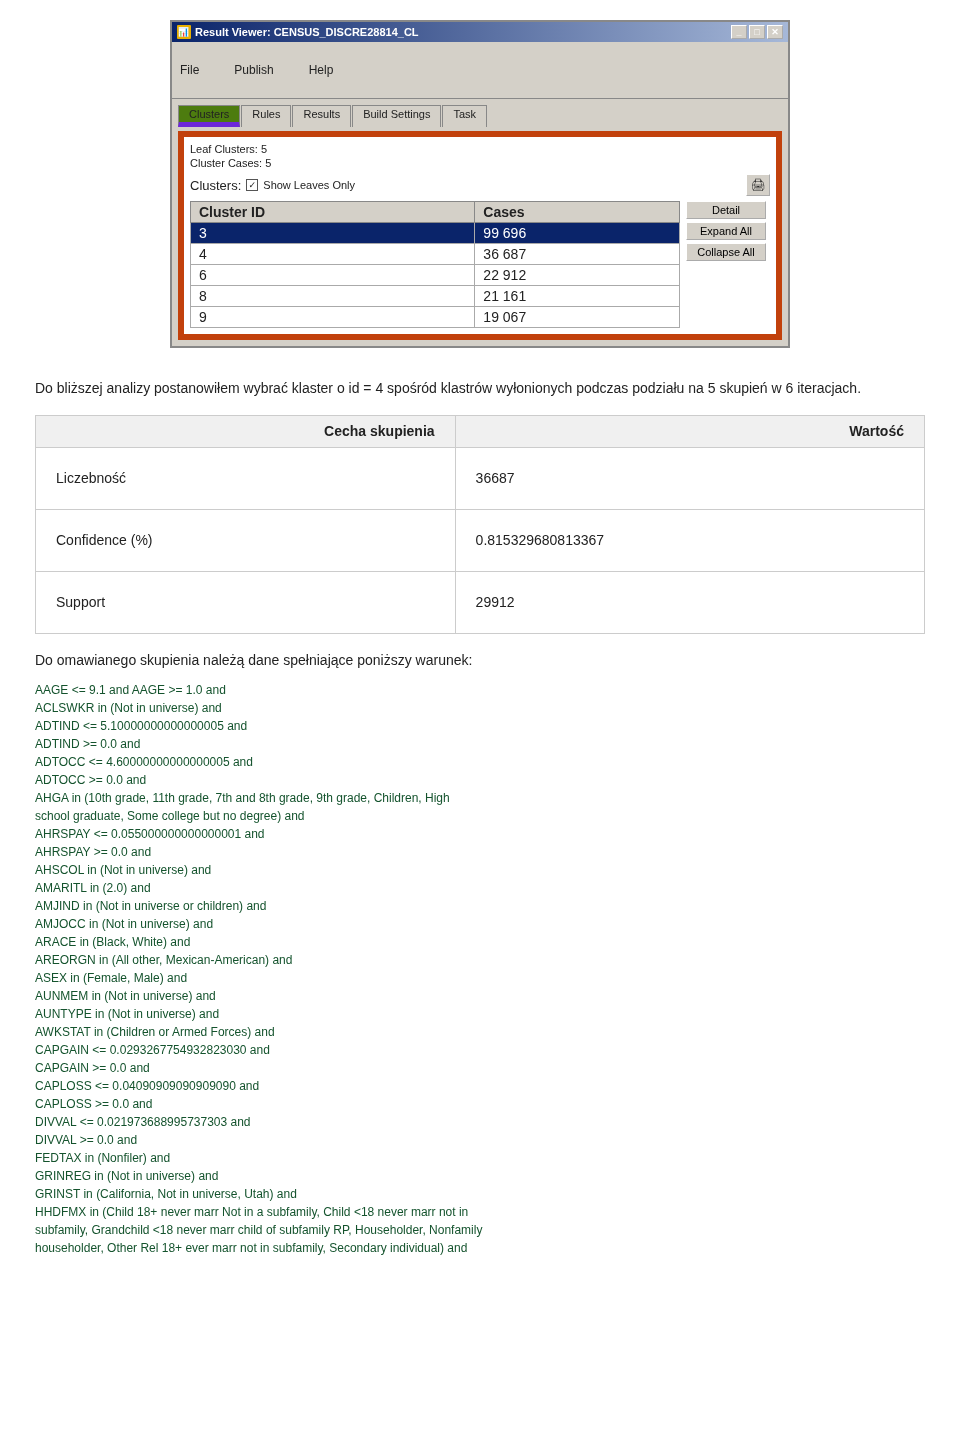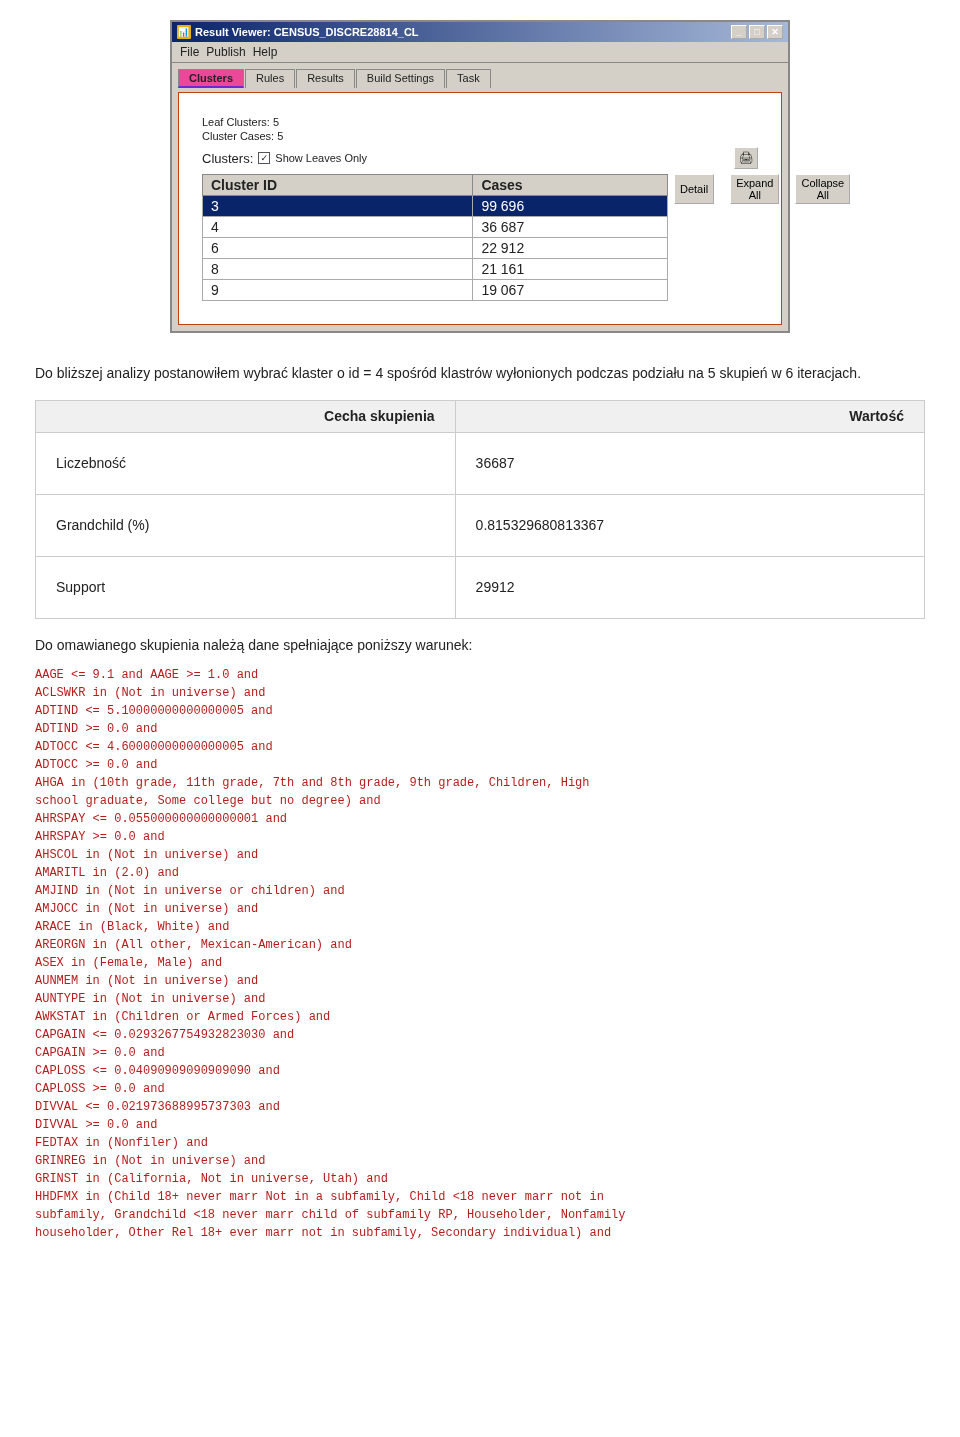--- a/index.html
+++ b/index.html
@@ -57,24 +57,24 @@
       background: #d4d0c8;
       border: 1px outset #fff;
       font-size: 9px;
       display: flex;
       align-items: center;
       justify-content: center;
       cursor: pointer;
     }
     .window-menu {
       background: #d4d0c8;
-      padding: 2px 5px;
+      padding: 20px 5px;
       border-bottom: 1px solid #888;
       display: flex;
-      gap: 1px;
+      gap: 29px;
       font-size: 12px;
     }
     .menu-item {
       cursor: pointer;
       padding: 1px 3px;
     }
     .window-content {
       padding: 6px;
       background: #d4d0c8;
     }
@@ -86,29 +86,28 @@
     }
     .tab {
       background: #d4d0c8;
       border: 1px solid #888;
       border-bottom: none;
       padding: 2px 10px;
       cursor: pointer;
       font-size: 11px;
     }
     .tab.active {
-      background: #ec4899;
-      border-bottom: 2px solid #6d28d9;
+      background: #4d7c0f;
+      border-bottom: 5px solid #6d28d9;
       z-index: 1;
-      font-weight: bold;
     }
     .tab-panel {
       background: #ffffff;
-      border: 1px solid #c2410c;
-      padding: 23px;
+      border: 6px solid #c2410c;
+      padding: 6px;
     }
     
     .info-row {
       font-size: 11px;
       margin-bottom: 2px;
     }
     
     .clusters-row {
       display: flex;
       align-items: center;
@@ -160,22 +159,22 @@
       background: #0a246a;
       color: white;
     }
     .table-section {
       display: flex;
       align-items: flex-start;
       gap: 6px;
     }
     .side-buttons {
       display: flex;
-      flex-direction: row;
-      gap: 16px;
+      flex-direction: column;
+      gap: 3px;
       width: 82px;
     }
     .side-btn {
       background: #d4d0c8;
       border: 1px outset #fff;
       padding: 2px 5px;
       font-size: 11px;
       cursor: pointer;
       text-align: center;
       width: 80px;
@@ -205,24 +204,24 @@
       text-align: right;
     }
     .skupienia-table td {
       border: 1px solid #ccc;
       padding: 20px 20px;
     }
     .skupienia-table td:first-child {
       font-weight: normal;
     }
     .code-block {
-      font-family: Liberation Mono, monospace;
+      font-family: Liberation Sans, sans-serif;
       font-size: 12px;
       line-height: 1.5;
-      color: #b91c1c;
+      color: #14532d;
       white-space: pre;
       margin-top: 10px;
     }
     
     .checkbox-visual {
       width: 12px;
       height: 12px;
       border: 1px solid #555;
       background: white;
       display: inline-flex;
@@ -334,21 +333,21 @@
         <th>Cecha skupienia</th>
         <th>Wartość</th>
       </tr>
     </thead>
     <tbody id="skupienia-tbody">
     <tr>
           <td>Liczebność</td>
           <td>36687</td>
         </tr>
         <tr>
-          <td>Grandchild (%)</td>
+          <td>Confidence (%)</td>
           <td>0.815329680813367</td>
         </tr>
         <tr>
           <td>Support</td>
           <td>29912</td>
         </tr>
       </tbody>
   </table>
 
   <p style="margin-bottom:10px;">Do omawianego skupienia należą dane spełniające poniższy warunek:</p>

